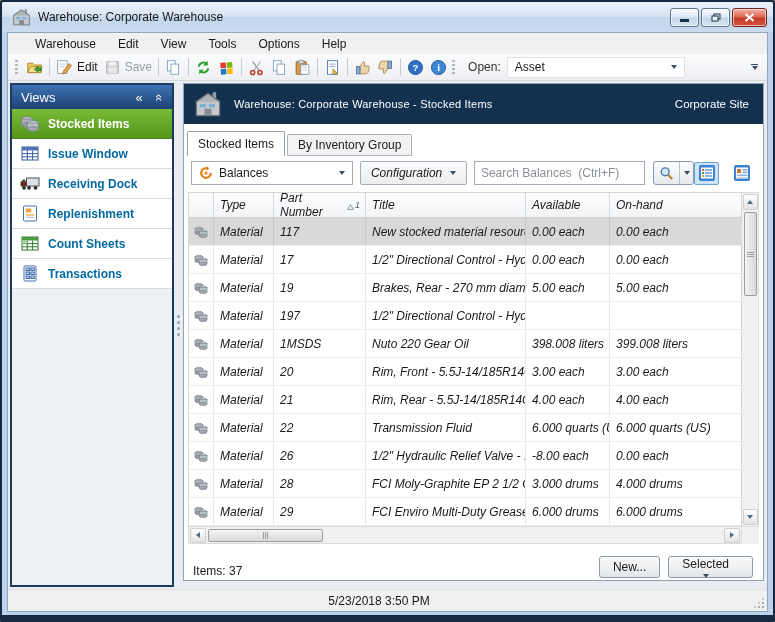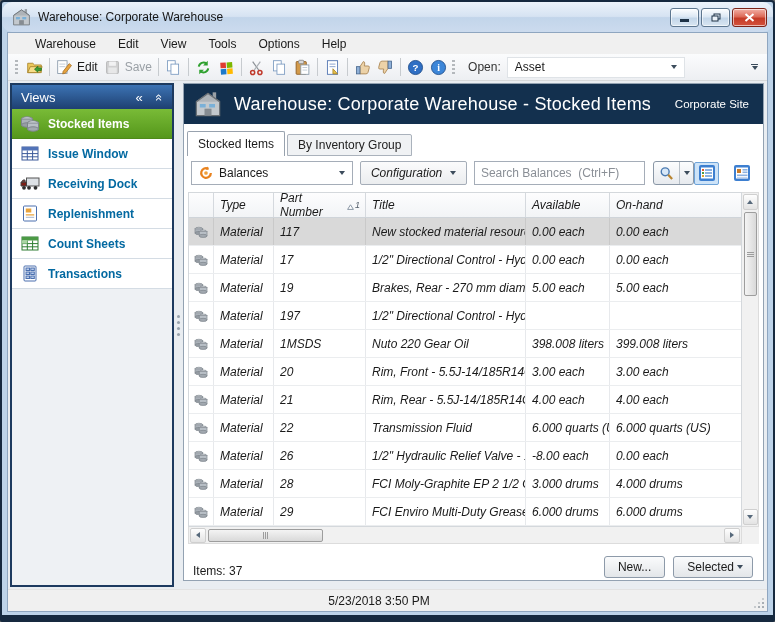--- a/index.html
+++ b/index.html
@@ -1,20 +1,20 @@
 <!DOCTYPE html>
 <html><head>
 <meta charset="utf-8">
 <style>
 *{margin:0;padding:0;box-sizing:border-box;}
 html,body{background:#6b6b6b;}
 body{font-family:"Liberation Sans",sans-serif;font-size:12px;color:#1a1a1a;}
 .window{width:775px;height:622px;background:#bdd3e9;border:2px solid #16293f;border-bottom:7px solid #16293f;border-radius:4px 4px 2px 2px;display:flex;flex-direction:column;padding-bottom:3px;overflow:hidden;}
 
-.titlebar{height:30px;display:flex;align-items:center;padding:0 6px 0 10px;background:linear-gradient(#ecf3fb,#d6e3f2 48%,#c2d5ea 52%,#ccdbee);flex:0 0 auto;border-radius:10px;}
+.titlebar{height:30px;display:flex;align-items:center;padding:0 6px 0 10px;background:linear-gradient(#ecf3fb,#d6e3f2 48%,#c2d5ea 52%,#ccdbee);flex:0 0 auto;}
 .titlebar .appicon{width:19px;height:18px;margin-right:7px;flex:0 0 auto;}
 .title-text{font-size:12px;color:#151515;}
 .winbtns{margin-left:auto;display:flex;gap:2px;}
 .win-btn{width:29px;height:19px;border:1px solid #5d768f;border-radius:3px;display:flex;align-items:center;justify-content:center;background:linear-gradient(#fdfeff,#dcE8f4 45%,#c3d6e9 55%,#d9e6f2);box-shadow:inset 0 0 0 1px rgba(255,255,255,.6);}
 .win-btn.close{width:35px;border-color:#7c2318;background:linear-gradient(#f2b0a6,#dd6a58 45%,#c53b27 55%,#d4513c);}
 .glyph-min{width:9px;height:3px;background:#1e3246;margin-top:6px;}
 
 .appbody{flex:1;margin:0 5px;background:#f0f0f0;border:1px solid #8fa6c0;display:flex;flex-direction:column;min-height:0;}
 .menubar{height:21px;display:flex;align-items:center;padding-left:16px;background:#f0f0f0;flex:0 0 auto;}
 .menu-item{padding:2px 11px;cursor:default;}
@@ -45,21 +45,21 @@
 .side-item{height:30px;display:flex;align-items:center;gap:8px;padding-left:8px;border-bottom:1px solid #d4dce4;background:#fff;color:#0369a1;font-weight:bold;cursor:default;flex:0 0 auto;}
 .side-item svg{width:20px;height:17px;flex:0 0 auto;}
 .side-item.selected{background:linear-gradient(#79bb37,#55971b);color:#fff;border-bottom-color:#4e8a19;}
 .side-filler{flex:1;background:#eef1f4;}
 .splitter{width:9px;position:relative;flex:0 0 auto;}
 .splitter .dots{position:absolute;left:3px;top:46%;width:3px;height:3px;background:#98a2ac;border-radius:50%;box-shadow:0 6px 0 #98a2ac,0 12px 0 #98a2ac,0 18px 0 #98a2ac;}
 
 .main-panel{flex:1;border:1px solid #93a2b2;background:#fff;display:flex;flex-direction:column;margin-bottom:6px;min-width:0;}
 .main-header{height:40px;background:#13304e;display:flex;align-items:center;padding:0 14px 0 10px;color:#fff;flex:0 0 auto;}
 .main-header svg{width:28px;height:26px;margin-right:12px;}
-.main-title{font-size:18px;letter-spacing:.2px;}
+.main-title{font-size:11px;letter-spacing:.2px;}
 .site-label{margin-left:auto;font-size:11.5px;}
 .tabstrip{display:flex;align-items:flex-end;padding-left:3px;height:29px;margin-top:3px;flex:0 0 auto;}
 .tab{display:flex;align-items:center;padding:0 10px;cursor:default;}
 .tab.active{height:25px;background:#fff;border:1px solid #98a2ae;border-bottom:none;border-radius:2px 2px 0 0;position:relative;z-index:1;}
 .tab.inactive{height:22px;background:#f0f2f4;border:1px solid #aab2bc;border-radius:2px 2px 0 0;margin-left:2px;color:#222;}
 .filterrow{display:flex;align-items:center;padding:5px 6px 5px 7px;flex:0 0 auto;}
 .combo{width:163px;height:24px;border:1px solid #a5adb8;background:#fff;display:flex;align-items:center;padding:0 7px;gap:6px;cursor:default;}
 .combo svg{width:14px;height:14px;}
 .combo .tri-down{margin-left:auto;}
 .cfg-btn{width:107px;height:24px;margin-left:7px;border:1px solid #a5adb8;border-radius:2px;background:linear-gradient(#fbfbfc,#ebedef);display:flex;align-items:center;justify-content:center;gap:8px;cursor:default;font-style:italic;}
@@ -99,21 +99,21 @@
 .scrollrow{display:flex;margin:0 4px;flex:0 0 auto;}
 .hscroll{flex:1;height:17px;background:#f1f1f1;border:1px solid #dcdcdc;border-top:none;display:flex;align-items:center;}
 .h-thumb{width:115px;height:13px;background:linear-gradient(#f4f4f4,#d9d9d9);border:1px solid #9d9d9d;border-radius:2px;margin-left:2px;display:flex;align-items:center;justify-content:center;}
 .h-grip{width:1px;height:7px;background:#9d9d9d;box-shadow:2px 0 0 #9d9d9d,-2px 0 0 #9d9d9d;}
 .hscroll .spacer{flex:1;}
 .corner{width:17px;background:#f1f1f1;flex:0 0 auto;}
 
 .panel-footer{flex:1;display:flex;align-items:flex-end;padding:0 10px 2px 9px;}
 .footer-btns{margin-left:auto;display:flex;gap:8px;}
 .btn{height:22px;border:1px solid #8d9aa9;border-radius:3px;background:linear-gradient(#fafbfc,#e3e6e9);display:flex;align-items:center;padding:0 13px;cursor:default;}
-.btn.dropdown{padding-right:9px;gap:3px;}
+.btn.dropdown{padding-right:23px;gap:3px;flex-direction:column;}
 
 .statusbar{height:22px;background:#f0f0f0;border-top:1px solid #e2e2e2;display:flex;align-items:center;justify-content:center;padding-right:17px;position:relative;flex:0 0 auto;}
 .resize-grip{position:absolute;right:3px;bottom:3px;width:2px;height:2px;background:#a8aeb4;box-shadow:-4px 0 0 #a8aeb4,0 -4px 0 #a8aeb4,-8px 0 0 #c6cacd,0 -8px 0 #c6cacd,-4px -4px 0 #c6cacd;}
 svg{display:block;}
 </style>
 </head>
 <body>
 
 <div class="window">
 

